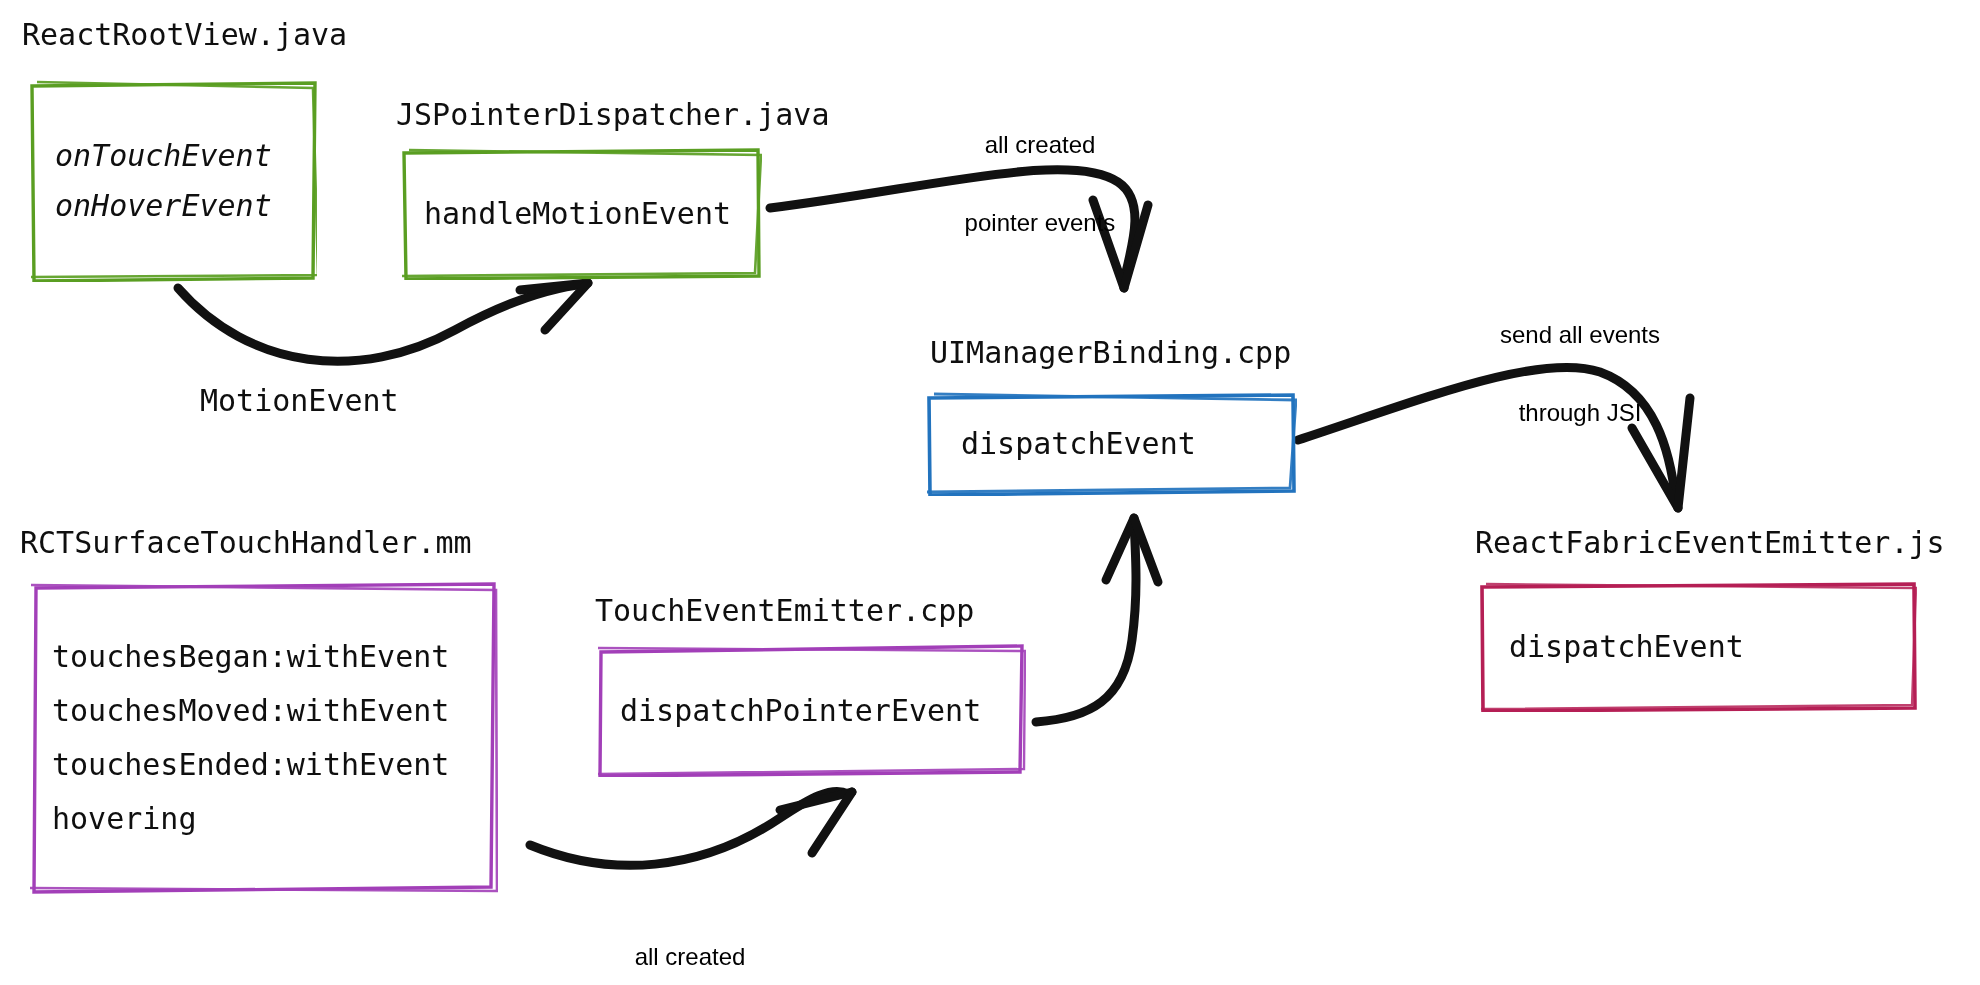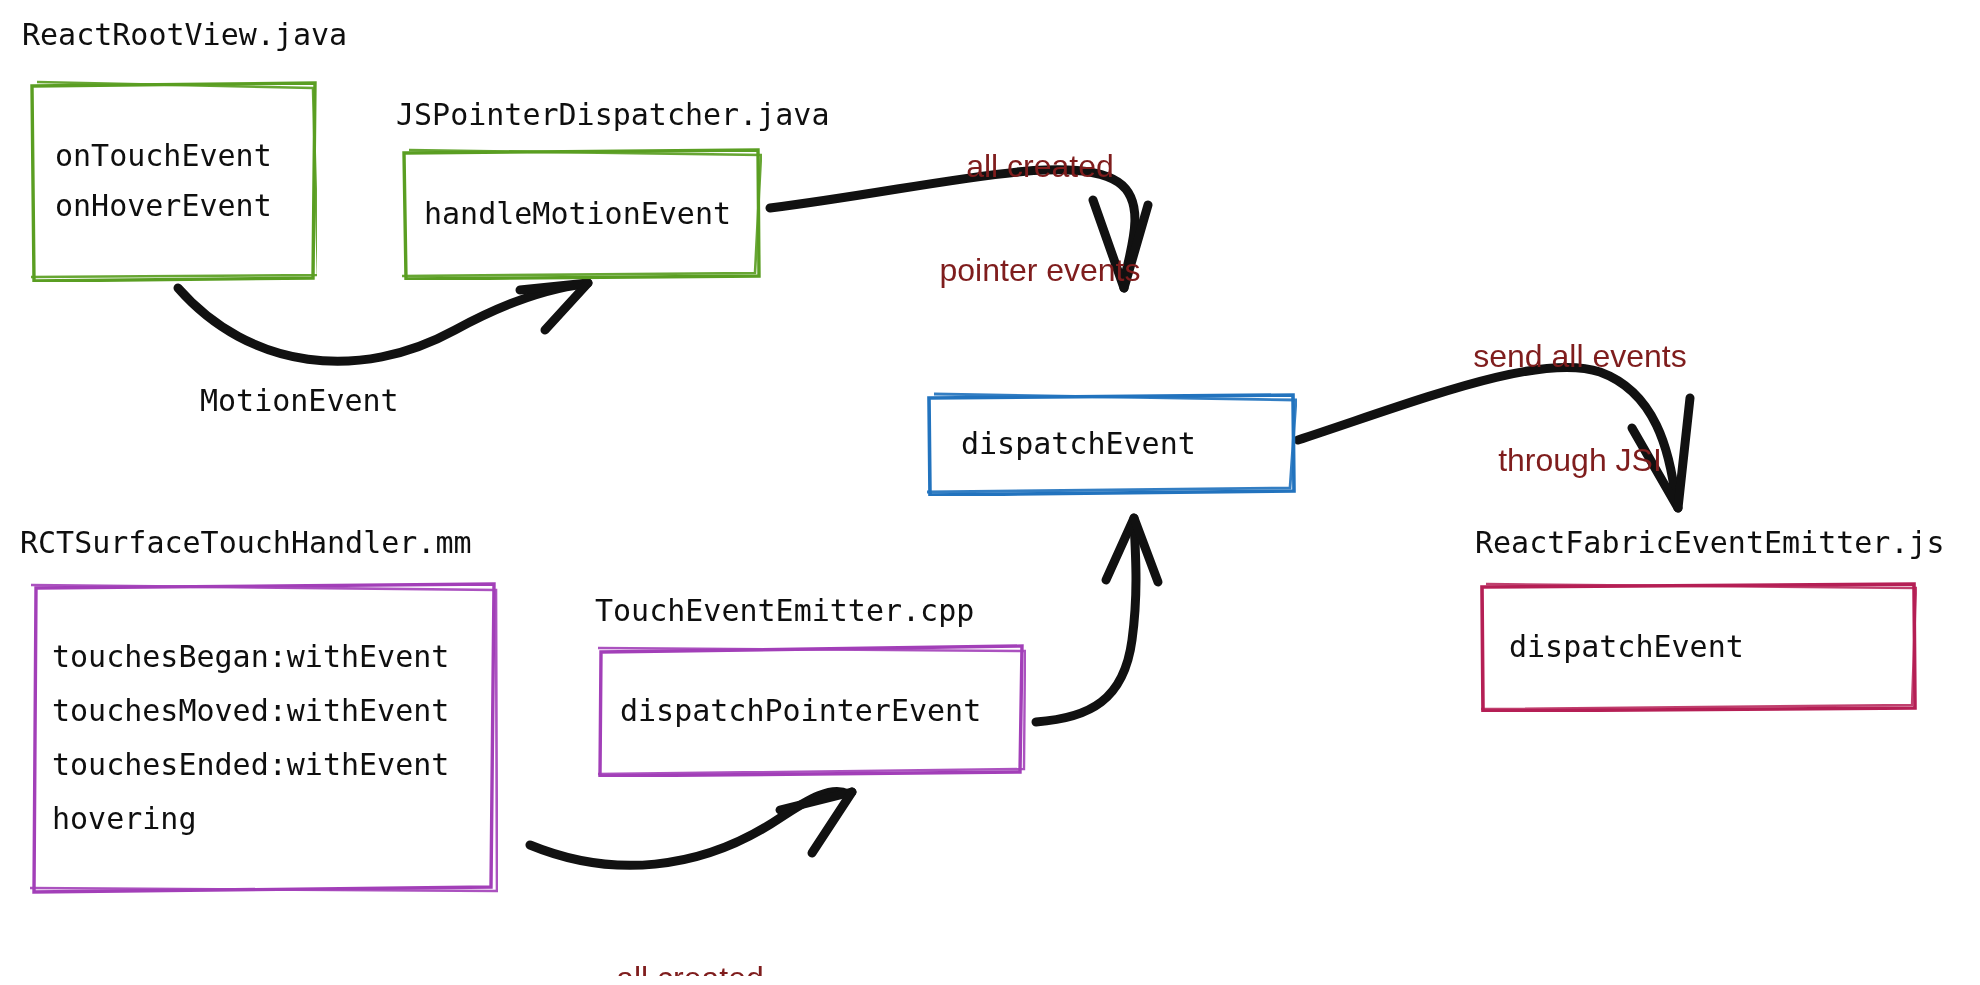--- a/index.html
+++ b/index.html
@@ -44,22 +44,22 @@
   .box-line {
     font-family: "DejaVu Sans Mono", "Liberation Mono", monospace;
     font-size: 30px;
     color: #0f0f0f;
     white-space: nowrap;
     line-height: 1.0;
   }
   .edge-label {
     position: absolute;
     font-family: "Liberation Sans", "DejaVu Sans", sans-serif;
-    font-size: 32px;
-    color: #7f1d1d;
+    font-size: 24px;
+    color: #000000;
     text-align: center;
     line-height: 1.08;
     white-space: pre;
   }
   .edge-label-mono {
     position: absolute;
     font-family: "DejaVu Sans Mono", "Liberation Mono", monospace;
     font-size: 30px;
     color: #0f0f0f;
     white-space: nowrap;
@@ -111,38 +111,39 @@
     </g>
   </svg>
 
   <div class="node-title" style="left:22px; top:17px;">ReactRootView.java</div>
 
   <div class="box" style="left:29px; top:80px; width:288px; height:202px;">
     <svg class="sk" viewBox="0 0 288 202" preserveAspectRatio="none" xmlns="http://www.w3.org/2000/svg">
       <path d="M3,6 L286,3 L284,198 L5,201 Z" fill="none" stroke="#5a9e22" stroke-width="3.4"></path>
       <path d="M8,2 L284,8 L289,195 L2,197" fill="none" stroke="#5a9e22" stroke-width="2.6" opacity="0.92"></path>
     </svg>
-    <div class="box-body" style="padding:0 0 0 26px; gap:20px;">
+    <div class="box-body" style="padding:0 0 0 26px; gap:20px;font-style:italic;">
       <div class="box-line">onTouchEvent</div>
       <div class="box-line">onHoverEvent</div>
     </div>
   </div>
 
   <div class="node-title" style="left:396px; top:97px;text-align:right;">JSPointerDispatcher.java</div>
 
   <div class="box" style="left:400px; top:148px; width:362px; height:132px;">
     <svg class="sk" viewBox="0 0 362 132" preserveAspectRatio="none" xmlns="http://www.w3.org/2000/svg">
       <path d="M4,5 L358,2 L359,128 L6,131 Z" fill="none" stroke="#5a9e22" stroke-width="3.4"></path>
       <path d="M9,2 L361,7 L355,125 L2,128" fill="none" stroke="#5a9e22" stroke-width="2.6" opacity="0.92"></path>
     </svg>
     <div class="box-body" style="padding:0 0 0 24px;">
       <div class="box-line">handleMotionEvent</div>
     </div>
   </div>
 
+  <div class="node-title" style="left:930px; top:335px;">UIManagerBinding.cpp</div>
 
   <div class="box" style="left:925px; top:392px; width:372px; height:104px;">
     <svg class="sk" viewBox="0 0 372 104" preserveAspectRatio="none" xmlns="http://www.w3.org/2000/svg">
       <path d="M4,6 L368,3 L369,99 L5,103 Z" fill="none" stroke="#2273be" stroke-width="3.6"></path>
       <path d="M9,2 L371,8 L365,96 L2,100" fill="none" stroke="#2273be" stroke-width="2.8" opacity="0.92"></path>
     </svg>
     <div class="box-body" style="padding:0 0 0 36px;">
       <div class="box-line">dispatchEvent</div>
     </div>
   </div>

